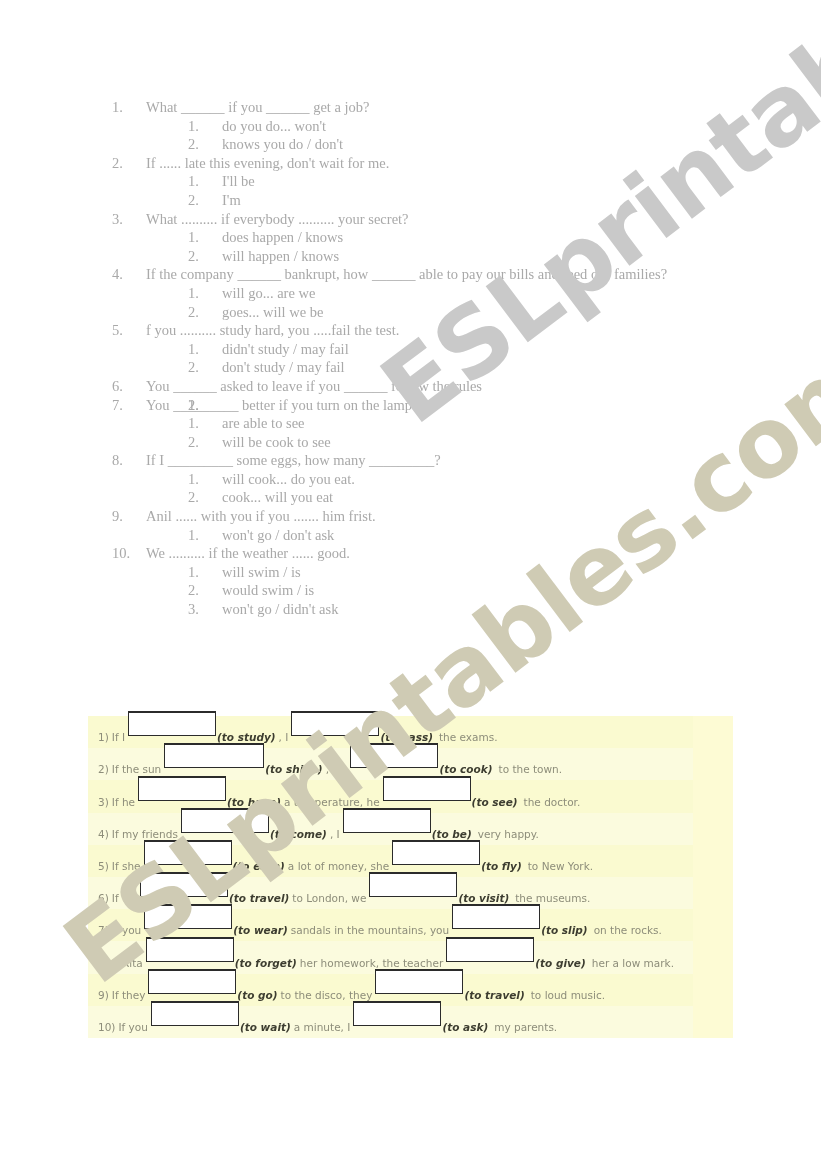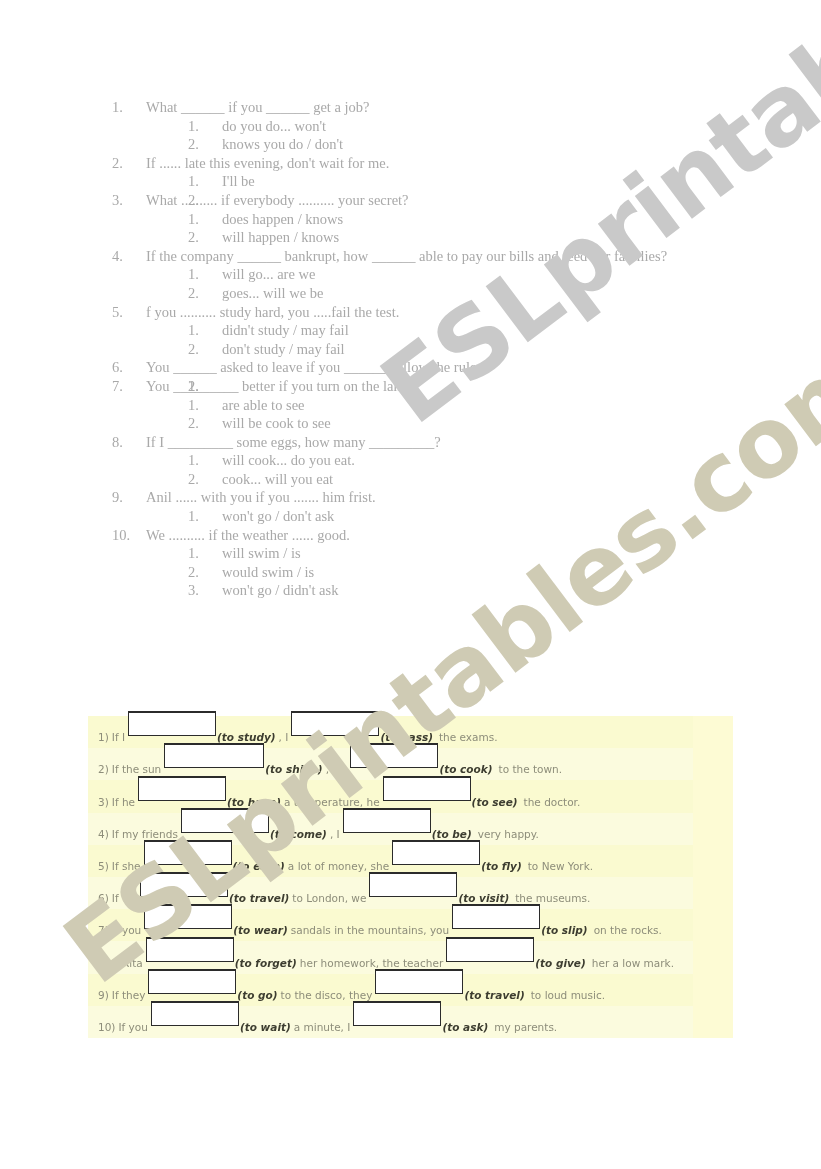--- a/index.html
+++ b/index.html
@@ -183,20 +183,21 @@
       <div class="q-row">
         <span class="q-num">2.</span>
         <span class="q-text">If ...... late this evening, don't wait for me.</span>
       </div>
       <div class="opt-row">
         <span class="opt-num">1.</span>
         <span class="opt-text">I'll be</span>
       </div>
       <div class="opt-row">
         <span class="opt-num">2.</span>
+        <span class="opt-text">I'm</span>
       </div>
       <div class="q-row">
         <span class="q-num">3.</span>
         <span class="q-text">What .......... if everybody .......... your secret?</span>
       </div>
       <div class="opt-row">
         <span class="opt-num">1.</span>
         <span class="opt-text">does happen / knows</span>
       </div>
       <div class="opt-row">

